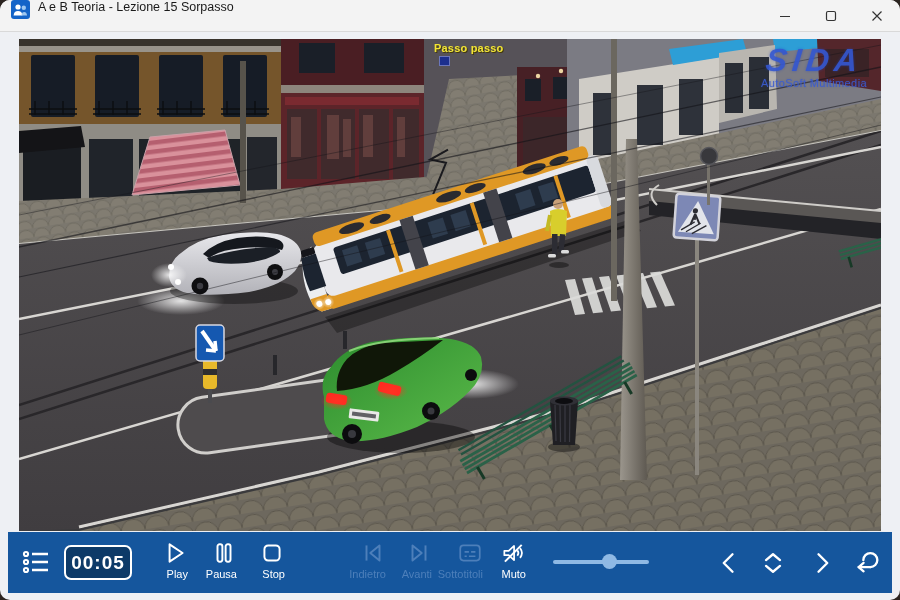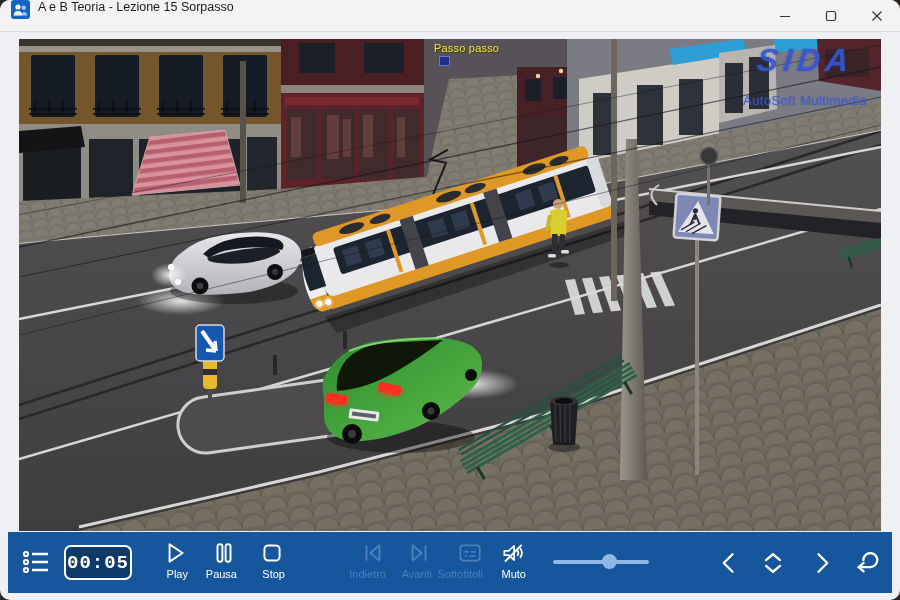--- a/index.html
+++ b/index.html
@@ -7,34 +7,34 @@
   .win{position:absolute;inset:0;background:#eef0f4;border-radius:10px;overflow:hidden}
   
   .titlebar{position:absolute;left:0;top:0;right:0;height:31px;background:#f3f3f3;border-bottom:1px solid #d9d9d9;display:flex;}
   .app-icon{width:19px;height:19px;margin-left:11px;flex:0 0 auto}
   .title{margin-left:8px;font-size:12.5px;color:#1a1a1a;white-space:nowrap}
   .winbtns{margin-left:auto;display:flex;height:100%}
   .wbtn{width:46px;height:100%;display:flex;align-items:center;justify-content:center}
   
   .video{position:absolute;left:19px;top:39px;width:862px;height:492px;background:#3a3a3c;overflow:hidden}
   .video svg.scene{position:absolute;left:0;top:0}
-  .passo{position:absolute;left:415px;top:3px;color:#f2e535;font-size:11px;font-weight:normal;text-shadow:1px 1px 0 #43390a;letter-spacing:.2px}
+  .passo{position:absolute;left:415px;top:3px;color:#f2e535;font-size:11px;font-weight:bold;text-shadow:1px 1px 0 #43390a;letter-spacing:.2px}
   .bluebox{position:absolute;left:420px;top:17px;width:9px;height:8px;background:#1c2f8e;border:1px solid #6b76bb}
   .logo{position:absolute;right:14px;top:5px;text-align:center;opacity:.92;pointer-events:none}
   .logo .brand{display:inline-block;font-size:32px;font-weight:bold;font-style:italic;color:#3457d0;letter-spacing:5px;line-height:1;transform:skewX(-6deg);text-shadow:0 0 3px rgba(40,70,190,.55)}
-  .logo .sub{font-size:13px;color:#3a5cd2;letter-spacing:.4px;margin-top:17px;text-shadow:0 0 2px rgba(40,70,190,.5)}
+  .logo .sub{font-size:11px;color:#3a5cd2;letter-spacing:.4px;margin-top:1px;text-shadow:0 0 2px rgba(40,70,190,.5)}
   
   .toolbar{position:absolute;left:8px;top:532px;width:884px;height:61px;background:#15569D}
   .titem{position:absolute}
   .tcol{position:absolute;top:0;height:61px;display:flex;flex-direction:column;align-items:flex-end;color:#fff;cursor:default}
   .tcol .ic{margin-top:7px;height:27px;display:flex;align-items:center}
   .tcol .lbl{font-size:11px;margin-top:2px;white-space:nowrap}
   .tcol.disabled{color:#4d7fba}
   .timer{left:56px;top:13px;width:64px;height:31px;background:#0D3A68;border:2px solid #fff;border-radius:7px;
-         font-family:Liberation Mono, monospace;font-weight:bold;font-size:19px;color:#fff;
+         font-family:Liberation Sans, sans-serif;font-weight:bold;font-size:19px;color:#fff;
          display:flex;align-items:center;justify-content:center;letter-spacing:1px}
   .menu-ic{left:13px;top:15px}
   .slider{left:545px;top:0;width:96px;height:61px}
   .slider .track{position:absolute;left:0;top:28px;width:96px;height:4px;border-radius:2px;background:#8FB9E4}
   .slider .handle{position:absolute;top:22px;width:15px;height:15px;border-radius:50%;background:#8FB9E4}
   u{text-decoration:underline}
 </style>
 </head>
 <body>
 

